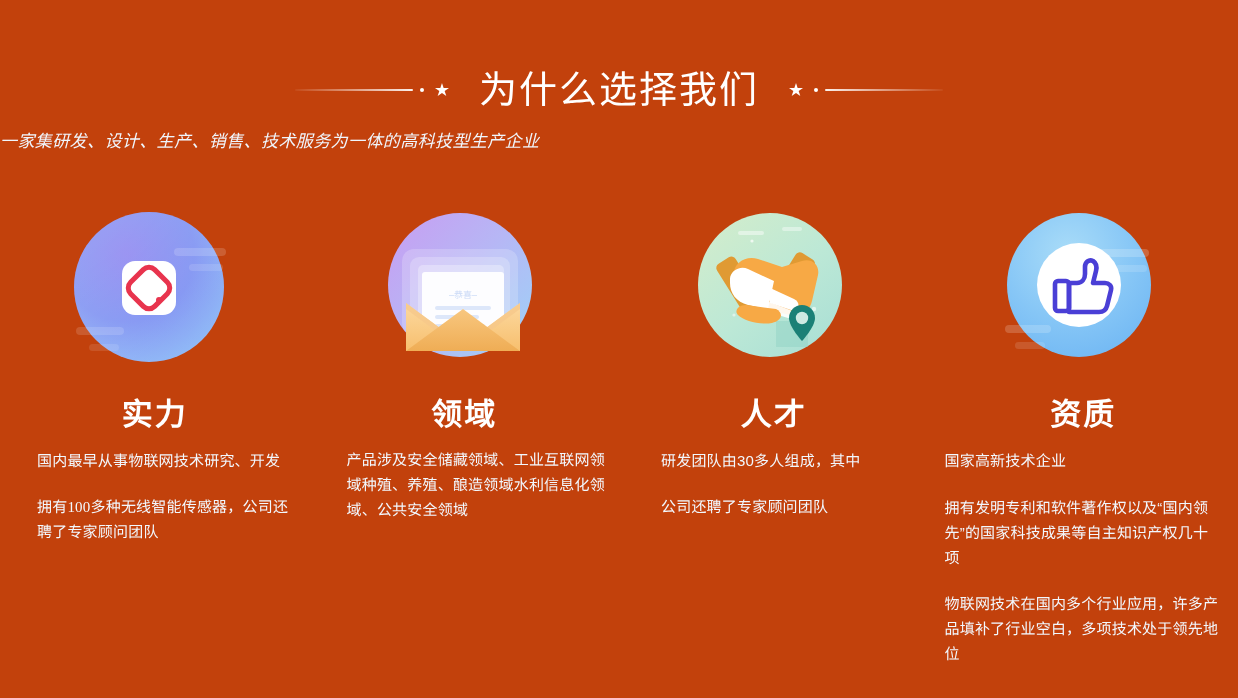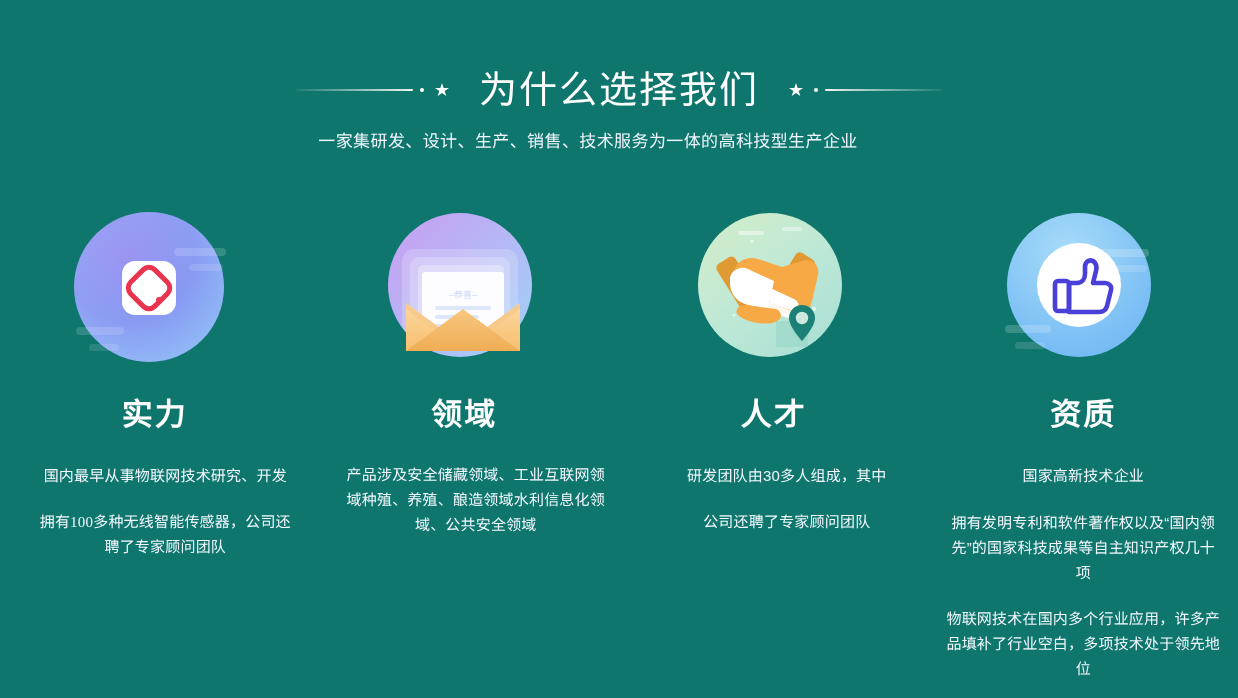--- a/index.html
+++ b/index.html
@@ -13,21 +13,21 @@
     overflow: hidden;
     background: #3d98ec;
     font-family: "Liberation Sans", "DejaVu Sans", sans-serif;
     -webkit-font-smoothing: antialiased;
   }
 
   .page {
     position: relative;
     width: 1238px;
     height: 698px;
-    background: #0f766e;
+    background: #c2410c;
   }
 
   
   .header {
     position: absolute;
     top: 0;
     left: 0;
     width: 1238px;
     text-align: center;
   }
@@ -88,26 +88,27 @@
     font-weight: 400;
     white-space: nowrap;
     margin: 0 26px;
   }
 
   .subtitle {
     position: absolute;
     top: 129px;
     left: 0;
     width: 1176px;
-    text-align: center;
+    text-align: left;
     color: #f0f6fd;
     font-size: 17px;
     line-height: 26px;
     letter-spacing: 0.4px;
     font-weight: 400;
+    font-style: italic;
   }
 
   
   .columns {
     position: absolute;
     top: 205px;
     left: 0;
     width: 1238px;
     display: flex;
   }
@@ -131,24 +132,24 @@
   .col-title {
     margin-top: 22px;
     color: #ffffff;
     font-size: 31px;
     line-height: 40px;
     font-weight: 700;
     letter-spacing: 2px;
   }
 
   .col-body {
-    margin-top: 28px;
+    margin-top: 13px;
     width: 100%;
     box-sizing: border-box;
-    text-align: center;
+    text-align: left;
   }
 
   .col-1 .col-body { padding: 0 16px 0 37px; }
   .col-2 .col-body { padding: 0 14px 0 37px; }
   .col-3 .col-body { padding: 0 16px 0 42px; }
   .col-4 .col-body { padding: 0 16px 0 16px; }
 
   .col-para {
     color: #f2f8fe;
     font-size: 15px;

